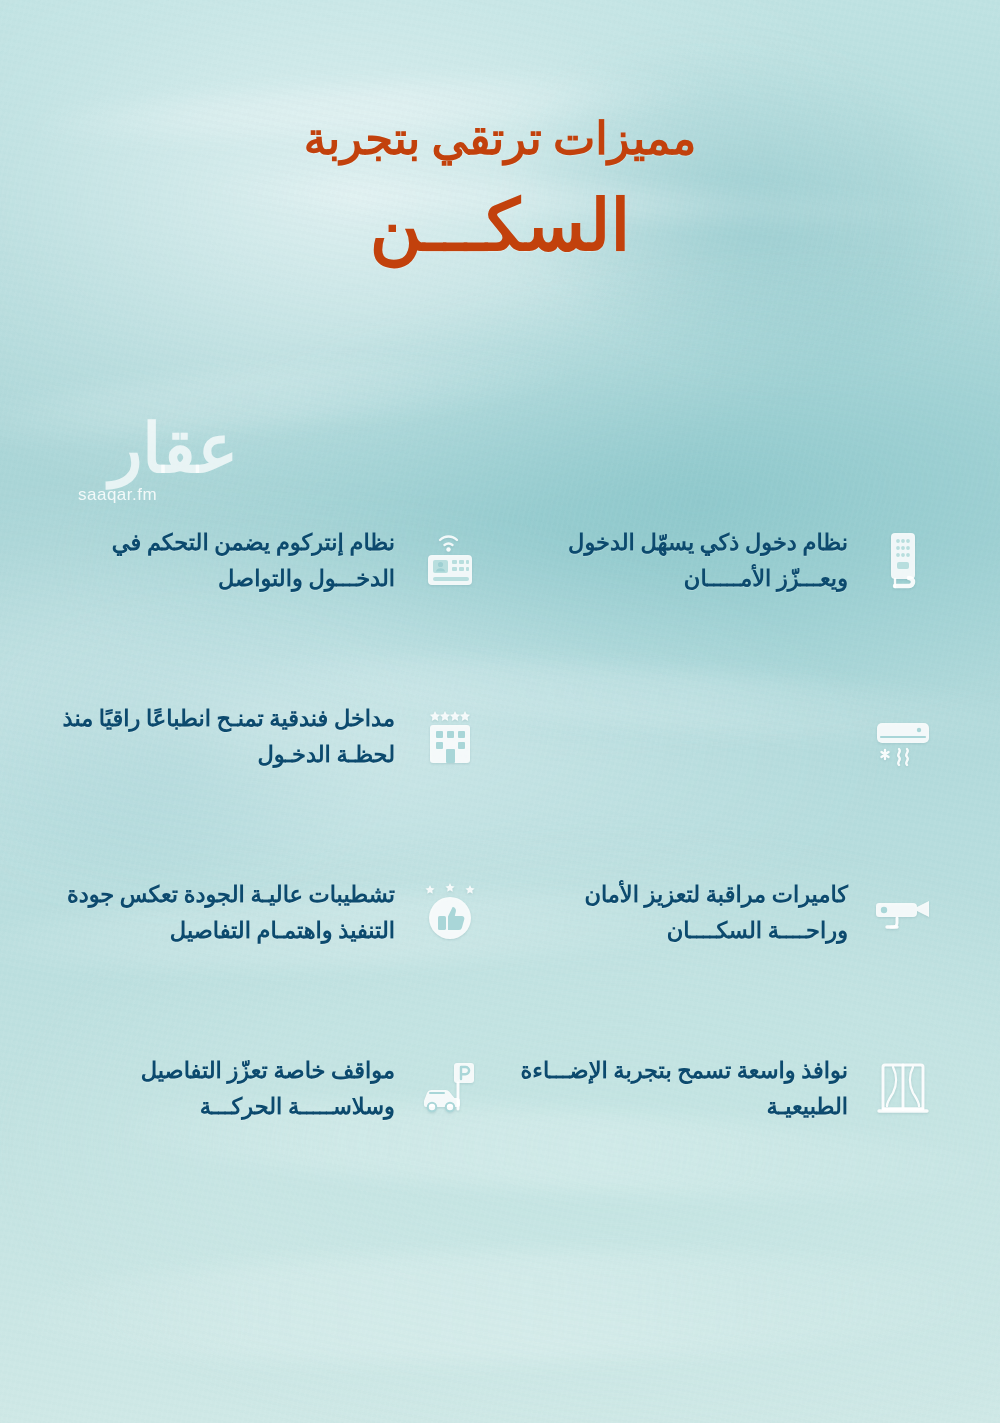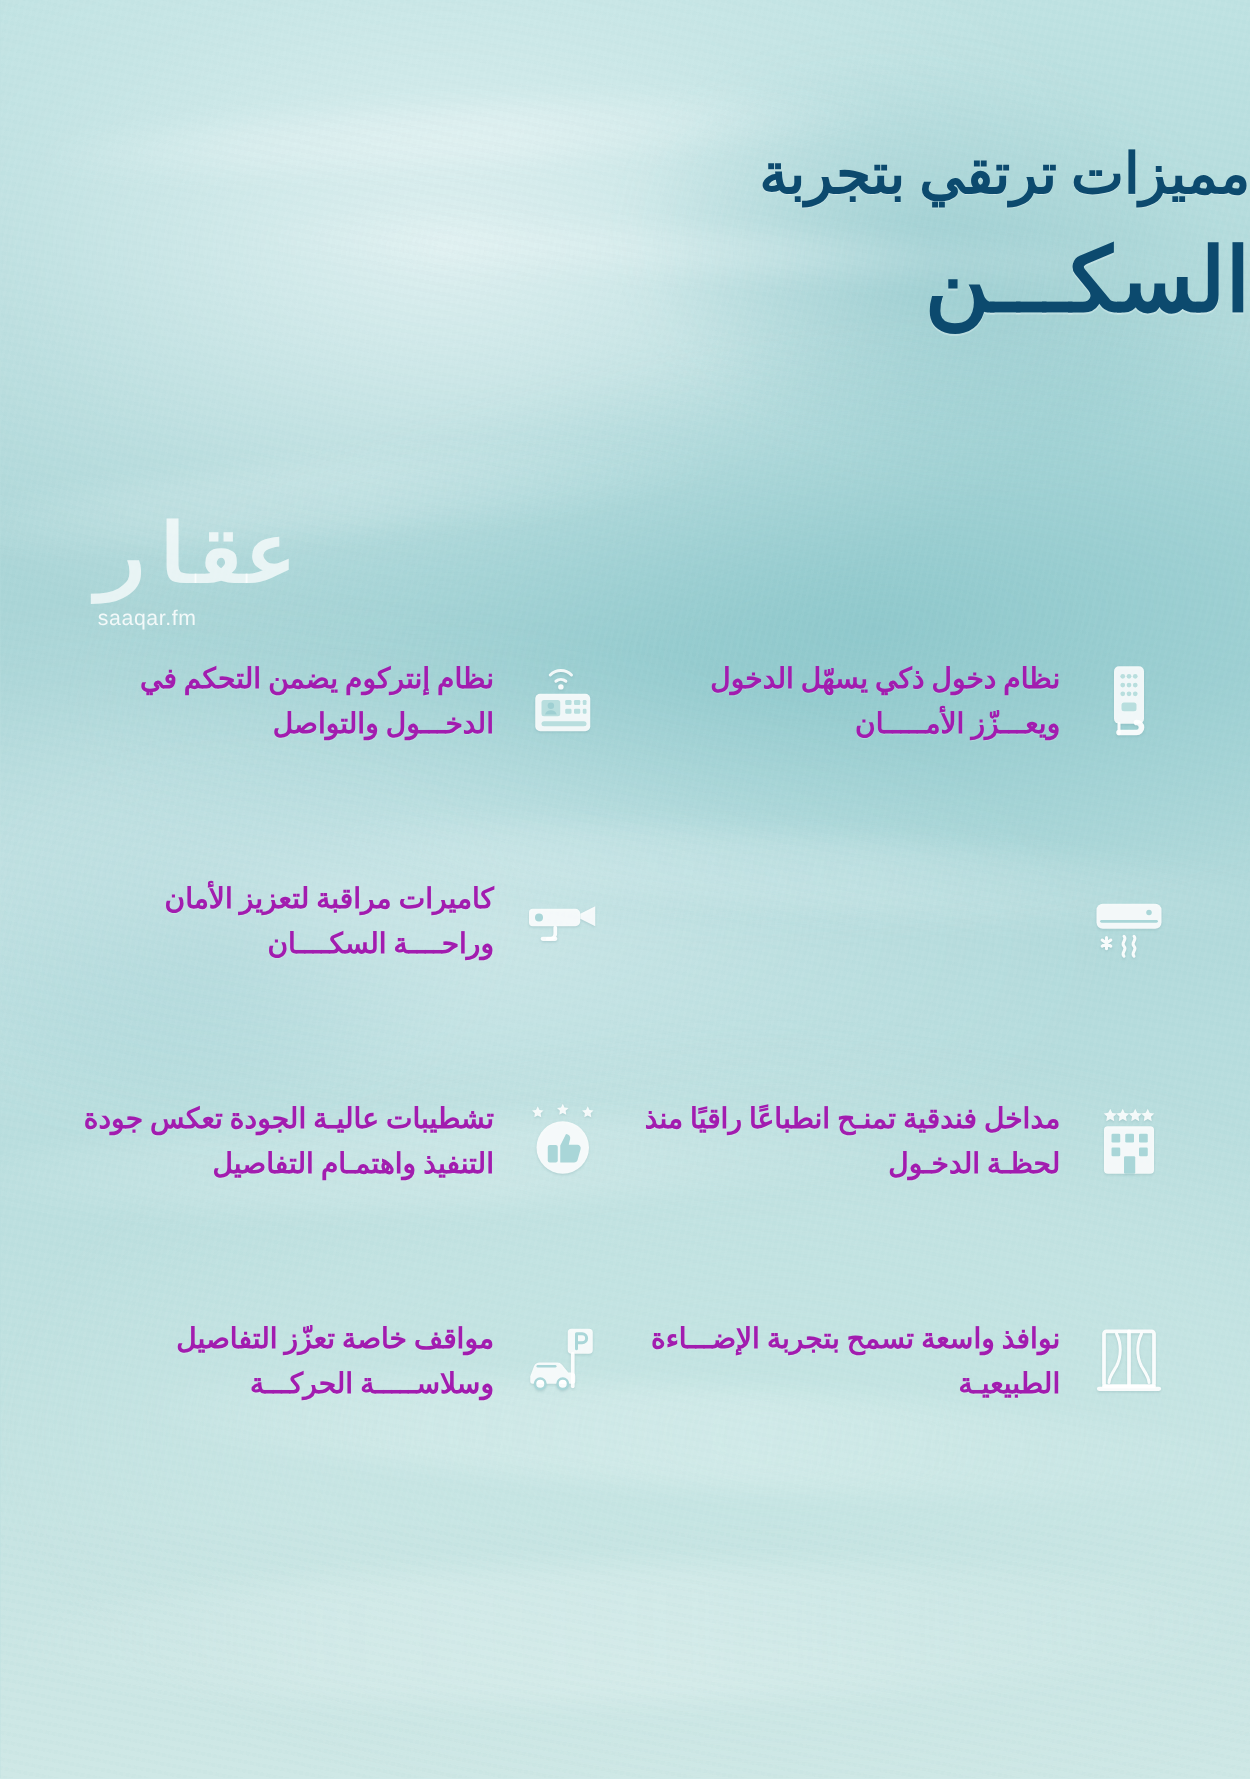--- a/index.html
+++ b/index.html
@@ -103,21 +103,22 @@
       repeating-linear-gradient(103deg, rgba(255,255,255,0.10) 0 2px, rgba(255,255,255,0) 2px 5px),
       repeating-linear-gradient(11deg, rgba(110,170,176,0.07) 0 3px, rgba(255,255,255,0) 3px 7px);
   }
 
   
   .headline {
     position: absolute;
     top: 108px;
     left: 0;
     right: 0;
-    color: #0c4a6e;
+    text-align: center;
+    color: #c2410c;
     font-family: "Liberation Serif", serif;
     font-weight: bold;
     letter-spacing: 0.5px;
     line-height: 1.38;
     text-shadow: 0 1px 0 rgba(255,255,255,0.25);
   }
   .headline-line1 {
     font-size: 45px;
     display: block;
   }
@@ -129,27 +130,27 @@
 
   
   .watermark {
     position: absolute;
     left: 78px;
     top: 415px;
     width: 160px;
     user-select: none;
   }
   .watermark-mark {
-    font-family: Liberation Mono, monospace;
+    font-family: Liberation Serif, serif;
     font-size: 68px;
     font-weight: bold;
     color: rgba(255,255,255,0.72);
     line-height: 1;
     letter-spacing: -2px;
-    text-align: left;
+    text-align: right;
     direction: rtl;
   }
   .watermark-url {
     font-family: "Liberation Sans", sans-serif;
     font-size: 17px;
     color: rgba(255,255,255,0.85);
     direction: ltr;
     text-align: left;
     margin-top: 2px;
     letter-spacing: 0.5px;
@@ -185,21 +186,21 @@
   }
   .feature-icon svg {
     width: 64px;
     height: 64px;
     display: block;
     filter: drop-shadow(0 1px 1px rgba(90,140,148,0.25));
   }
   .feature-text {
     flex: 1 1 auto;
     text-align: right;
-    color: #a21caf;
+    color: #0c4a6e;
     font-family: "Liberation Serif", serif;
     font-weight: bold;
     font-size: 22.5px;
     line-height: 1.62;
     letter-spacing: 0;
     text-shadow: 0 1px 0 rgba(255,255,255,0.2);
   }
   
 </style>
 </head>
@@ -293,33 +294,20 @@
             <path d="M28 44 c3 3 -3 5 0 8 c3 3 -3 5 0 8" fill="none"></path>
             <path d="M36 44 c3 3 -3 5 0 8 c3 3 -3 5 0 8" fill="none"></path>
           </g>
         </svg>
       </div>
     </div>
 
     <div class="feature">
       <div class="feature-icon">
         <svg viewBox="0 0 64 64" fill="none" stroke="currentColor" stroke-width="2.2" stroke-linecap="round" stroke-linejoin="round">
-          <path d="M8 22 h34 a4 4 0 0 1 4 4 v6 a4 4 0 0 1 -4 4 h-34 a3 3 0 0 1 -3 -3 v-8 a3 3 0 0 1 3 -3 z" fill="currentColor" stroke="none" opacity="0.95"></path>
-          <path d="M46 26 l12 -6 v16 l-12 -6 z" fill="currentColor" stroke="none" opacity="0.95"></path>
-          <circle cx="13" cy="29" r="3.2" fill="#a9d6d8" stroke="none"></circle>
-          <path d="M26 37 v5 a4 4 0 0 1 -4 4 h-2" stroke="currentColor" stroke-width="3"></path>
-          <path d="M16 46 h10" stroke="currentColor" stroke-width="3.4"></path>
-        </svg>
-      </div>
-      <div class="feature-text">كاميرات مراقبة لتعزيز الأمان وراحــــة السكــــان</div>
-    </div>
-
-    <div class="feature">
-      <div class="feature-icon">
-        <svg viewBox="0 0 64 64" fill="none" stroke="currentColor" stroke-width="2.2" stroke-linecap="round" stroke-linejoin="round">
           <g fill="currentColor" stroke="none" opacity="0.95">
             <path d="M17 6 l1.6 3.3 3.6 .5 -2.6 2.5 .6 3.6 -3.2 -1.7 -3.2 1.7 .6 -3.6 -2.6 -2.5 3.6 -.5 z"></path>
             <path d="M27 6 l1.6 3.3 3.6 .5 -2.6 2.5 .6 3.6 -3.2 -1.7 -3.2 1.7 .6 -3.6 -2.6 -2.5 3.6 -.5 z"></path>
             <path d="M37 6 l1.6 3.3 3.6 .5 -2.6 2.5 .6 3.6 -3.2 -1.7 -3.2 1.7 .6 -3.6 -2.6 -2.5 3.6 -.5 z"></path>
             <path d="M47 6 l1.6 3.3 3.6 .5 -2.6 2.5 .6 3.6 -3.2 -1.7 -3.2 1.7 .6 -3.6 -2.6 -2.5 3.6 -.5 z"></path>
           </g>
           <rect x="12" y="20" width="40" height="38" rx="3" fill="currentColor" stroke="none" opacity="0.95"></rect>
           <g fill="#a9d6d8" stroke="none">
             <rect x="18" y="26" width="7" height="7" rx="1"></rect>
             <rect x="29" y="26" width="7" height="7" rx="1"></rect>
@@ -329,20 +317,33 @@
             <rect x="28" y="44" width="9" height="14" rx="1"></rect>
           </g>
         </svg>
       </div>
       <div class="feature-text">مداخل فندقية تمنـح انطباعًا راقيًا منذ لحظـة الدخـول</div>
     </div>
 
     <div class="feature">
       <div class="feature-icon">
         <svg viewBox="0 0 64 64" fill="none" stroke="currentColor" stroke-width="2.2" stroke-linecap="round" stroke-linejoin="round">
+          <path d="M8 22 h34 a4 4 0 0 1 4 4 v6 a4 4 0 0 1 -4 4 h-34 a3 3 0 0 1 -3 -3 v-8 a3 3 0 0 1 3 -3 z" fill="currentColor" stroke="none" opacity="0.95"></path>
+          <path d="M46 26 l12 -6 v16 l-12 -6 z" fill="currentColor" stroke="none" opacity="0.95"></path>
+          <circle cx="13" cy="29" r="3.2" fill="#a9d6d8" stroke="none"></circle>
+          <path d="M26 37 v5 a4 4 0 0 1 -4 4 h-2" stroke="currentColor" stroke-width="3"></path>
+          <path d="M16 46 h10" stroke="currentColor" stroke-width="3.4"></path>
+        </svg>
+      </div>
+      <div class="feature-text">كاميرات مراقبة لتعزيز الأمان وراحــــة السكــــان</div>
+    </div>
+
+    <div class="feature">
+      <div class="feature-icon">
+        <svg viewBox="0 0 64 64" fill="none" stroke="currentColor" stroke-width="2.2" stroke-linecap="round" stroke-linejoin="round">
           <g fill="currentColor" stroke="none" opacity="0.95">
             <path d="M12 4 l1.4 2.9 3.2 .5 -2.3 2.2 .5 3.2 -2.8 -1.5 -2.8 1.5 .5 -3.2 -2.3 -2.2 3.2 -.5 z"></path>
             <path d="M32 2 l1.4 2.9 3.2 .5 -2.3 2.2 .5 3.2 -2.8 -1.5 -2.8 1.5 .5 -3.2 -2.3 -2.2 3.2 -.5 z"></path>
             <path d="M52 4 l1.4 2.9 3.2 .5 -2.3 2.2 .5 3.2 -2.8 -1.5 -2.8 1.5 .5 -3.2 -2.3 -2.2 3.2 -.5 z"></path>
           </g>
           <circle cx="32" cy="37" r="21" fill="currentColor" stroke="none" opacity="0.95"></circle>
           <g fill="#a9d6d8" stroke="none">
             <rect x="20" y="35" width="8" height="14" rx="1.6"></rect>
             <path d="M30 49 h11 a3 3 0 0 0 2.9 -2.2 l2.4 -8.6 a2.6 2.6 0 0 0 -2.5 -3.3 h-7 l1.1 -4.6 a3.4 3.4 0 0 0 -3.3 -4.2 l-4.6 9.3 z"></path>
           </g>

